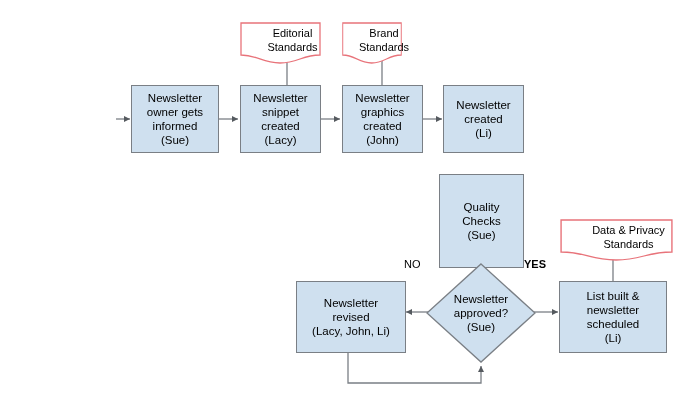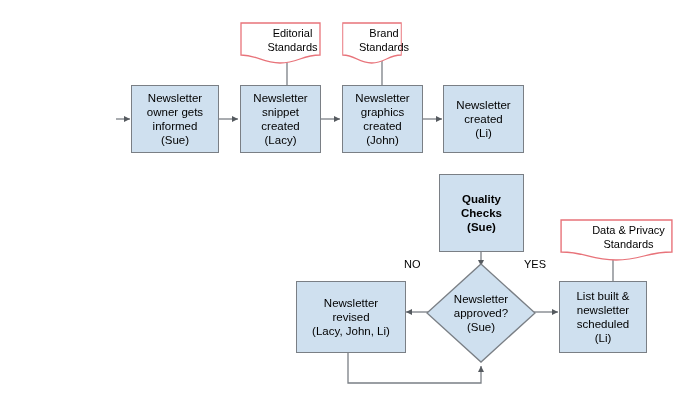--- a/index.html
+++ b/index.html
@@ -153,42 +153,42 @@
 created
 (John)</span>
   </div>
 
   <div class="node process" style="left:443px; top:85px; width:81px; height:68px;">
     <span style="white-space:pre-line;">Newsletter
 created
 (Li)</span>
   </div>
 
-  <div class="node process" style="left:439px; top:174px; width:85px; height:78px;font-weight:bold;">
+  <div class="node process" style="left:439px; top:174px; width:85px; height:94px;">
     <span style="white-space:pre-line;">Quality
 Checks
 (Sue)</span>
   </div>
 
   <div class="decision-wrap" style="left:426px; top:263px; width:110px; height:100px;">
     <svg class="diamond" viewBox="0 0 110 100" preserveAspectRatio="none">
       <polygon points="55,1 109,50 55,99 1,50" fill="#cfe0ef" stroke="#7a7f85" stroke-width="1.3"></polygon>
     </svg>
     <span class="decision-label" style="white-space:pre-line;">Newsletter
 approved?
 (Sue)</span>
   </div>
 
   <div class="node process" style="left:296px; top:281px; width:110px; height:72px;">
     <span style="white-space:pre-line;">Newsletter
 revised
 (Lacy, John, Li)</span>
   </div>
 
-  <div class="node process" style="left:559px; top:281px; width:88px; height:72px;justify-content:center;">
+  <div class="node process" style="left:559px; top:281px; width:108px; height:72px;justify-content:center;">
     <span style="white-space:pre-line;">List built &amp;
 newsletter
 scheduled
 (Li)</span>
   </div>
 
   <div class="note" style="left:240px; top:22px; width:81px; height:42px;">
     <svg class="noteshape" viewBox="0 0 81 42" preserveAspectRatio="none">
       <path d="M1,1 L80,1 L80,33 C62,33 58,41 40,41 C22,41 18,33 1,33 Z" fill="#ffffff" stroke="#e8737a" stroke-width="1.3"></path>
     </svg>
@@ -206,15 +206,15 @@
 
   <div class="note" style="left:560px; top:219px; width:113px; height:42px;">
     <svg class="noteshape" viewBox="0 0 105 42" preserveAspectRatio="none">
       <path d="M1,1 L104,1 L104,33 C80,33 76,41 52,41 C28,41 24,33 1,33 Z" fill="#ffffff" stroke="#e8737a" stroke-width="1.3"></path>
     </svg>
     <span class="note-text" style="white-space:pre-line;">Data &amp; Privacy
 Standards</span>
   </div>
 
   <span class="edge-label" style="left:404px; top:258px;">NO</span>
-  <span class="edge-label" style="left:524px; top:258px;">YES</span>
+  <span class="edge-label" style="left:524px; top:258px;font-weight:bold;">YES</span>
 
 </div>
 
 </body></html>

